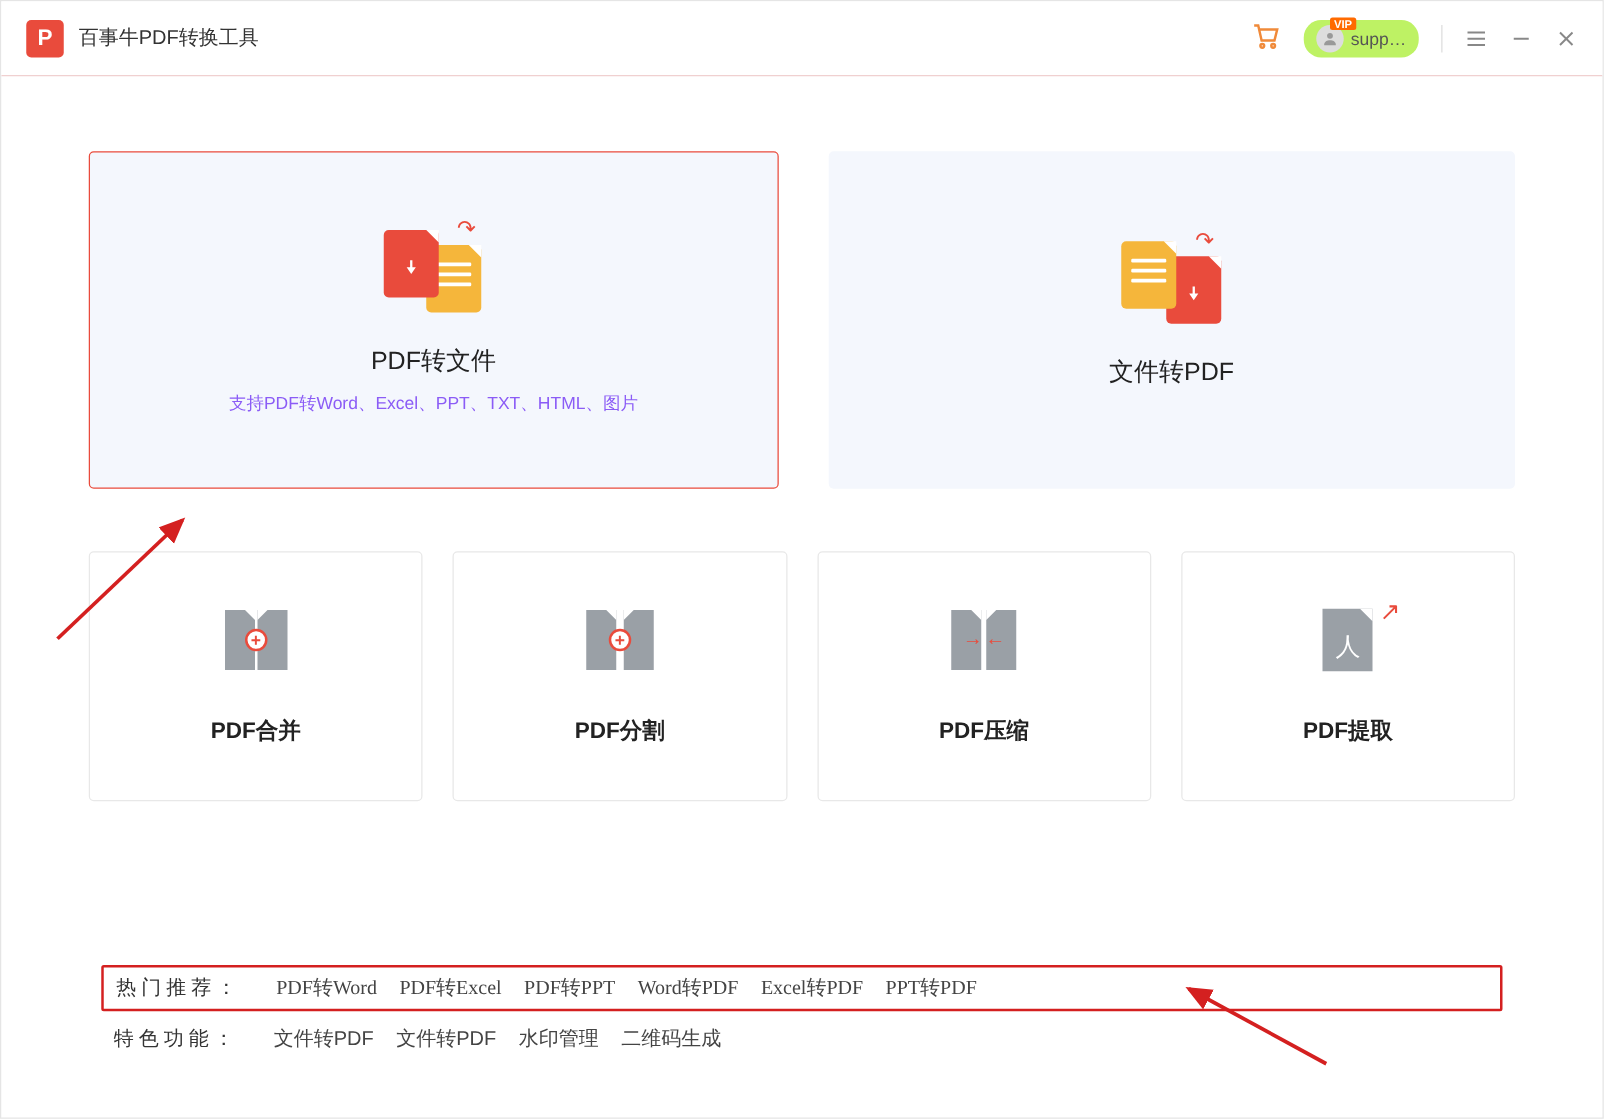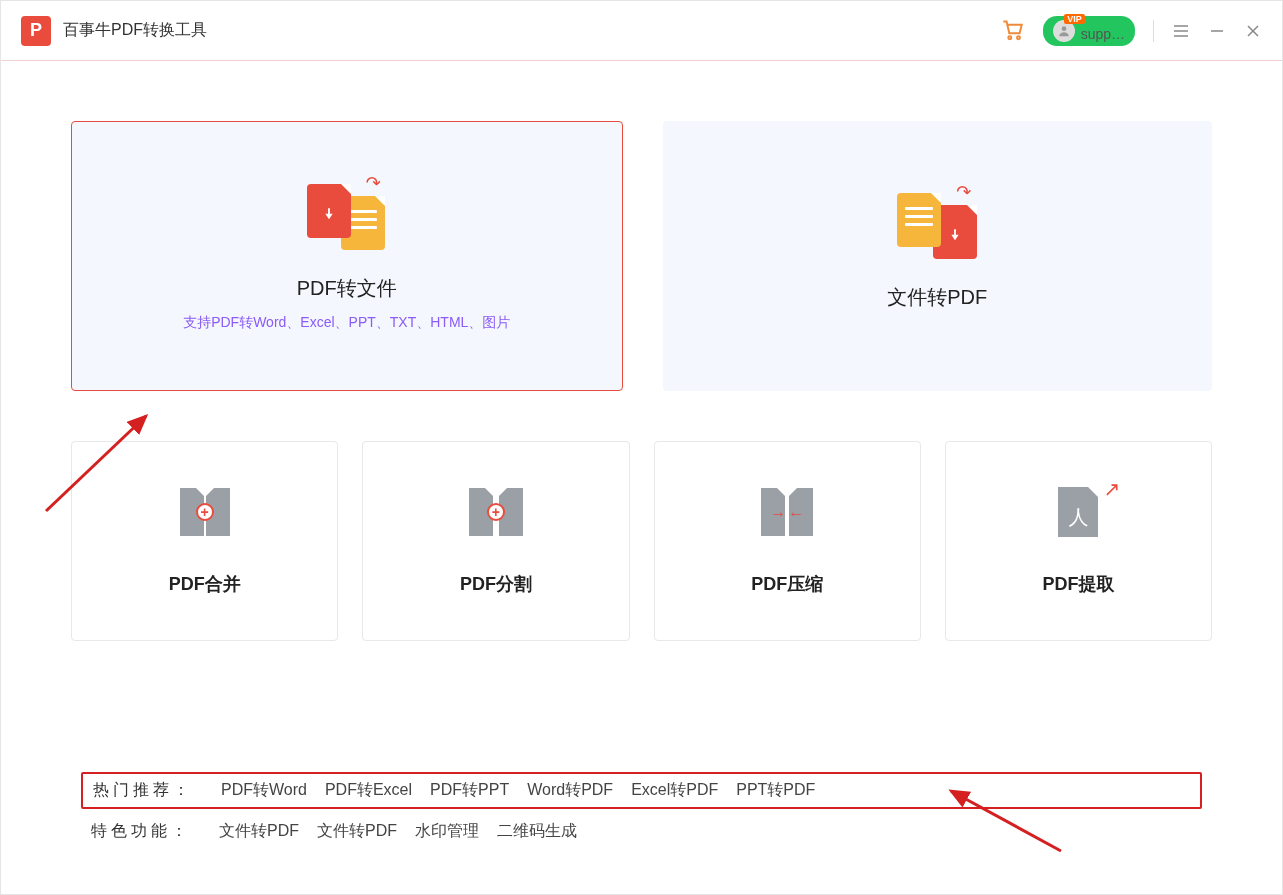--- a/index.html
+++ b/index.html
@@ -34,23 +34,23 @@
   }
   .app-title {
     font-size: 16px;
     color: #333;
   }
   .titlebar-spacer { flex: 1; }
   .titlebar-right { display:flex; align-items:center; gap:18px; }
   .cart-icon svg { width:26px; height:26px; }
   .user-area {
     display:flex;
-    align-items:flex-end;
+    align-items:center;
     gap:6px;
-    background:#22c55e;
+    background:#bef264;
     padding:4px 10px;
     border-radius:14px;
     font-size:14px;
     color:#555;
   }
   .user-avatar {
     width:22px; height:22px;
     background:#ddd;
     border-radius:50%;
     display:flex;align-items:center;justify-content:center;
@@ -213,20 +213,21 @@
     font-size:16px;
     color:#444;
     padding:6px 10px;
     margin-bottom:6px;
   }
   .link-row .label{ color:#333; letter-spacing:4px; margin-right:10px;}
   .link-row a{ color:#444; text-decoration:none; cursor:pointer;}
   .highlight-box{
     border:2px solid #d42020;
     border-radius:2px;
+    font-family:Liberation Serif, serif;
   }
   
   .anno-arrow{
     position:absolute;
     pointer-events:none;
   }
   .anno-arrow svg{overflow:visible;}
 </style>
 </head>
 <body>

